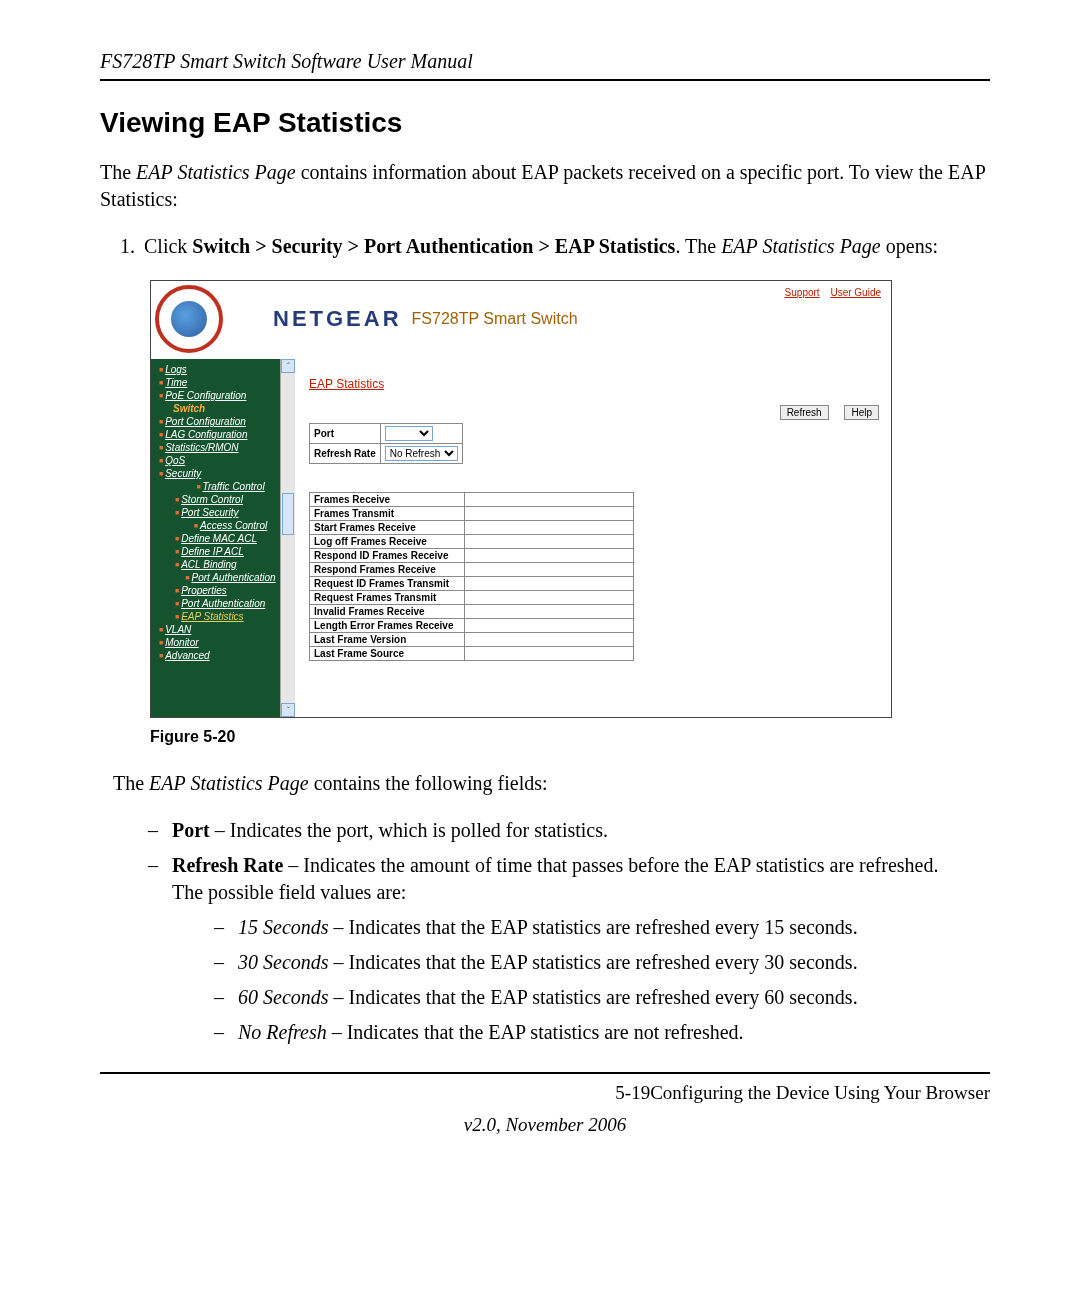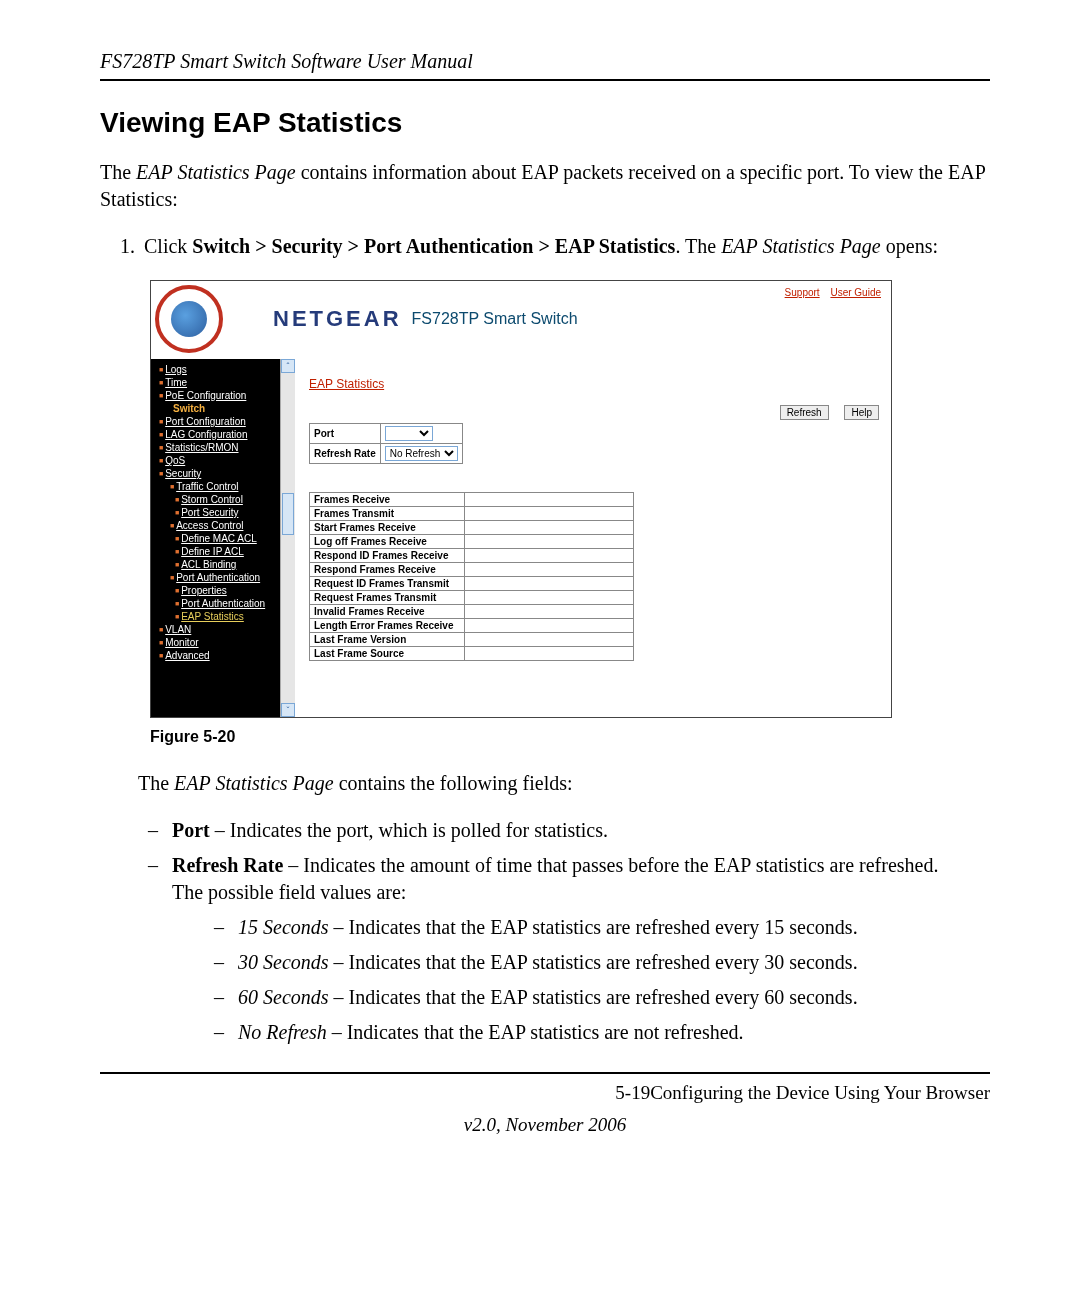--- a/index.html
+++ b/index.html
@@ -119,61 +119,62 @@
     font-family: Arial, sans-serif;
     font-weight: 800;
     font-size: 22px;
     letter-spacing: 3px;
     color: #253b7a;
     margin-left: 50px;
   }
   .model {
     font-family: Arial, sans-serif;
     font-size: 16px;
-    color: #0c4a6e;
+    color: #a16207;
     margin-left: 10px;
   }
   .toplinks {
     position: absolute;
     right: 10px;
     top: 6px;
     font-size: 10px;
   }
   .toplinks a {
     color: #c02000;
     text-decoration: underline;
     margin-left: 8px;
     cursor: pointer;
   }
   .shot-body {
     display: flex;
     height: 358px;
   }
   .sidebar {
     width: 144px;
-    background: #000000;
+    background: #14532d;
     color: #fff;
     font-size: 10px;
     padding: 4px 0;
     overflow: hidden;
     position: relative;
+    font-style: italic;
   }
   .sidebar .item {
     padding: 1px 4px 1px 8px;
     white-space: nowrap;
   }
   .sidebar .item a { color:#fff; text-decoration: underline; cursor:pointer; }
   .sidebar .bullet::before {
     content: "■ ";
     color: #e07030;
     font-size: 7px;
     vertical-align: 1px;
   }
   .sidebar .cat { color: #f5b040; font-weight: bold; padding-left: 22px; }
-  .sidebar .lvl1 { padding-left: 19px; }
+  .sidebar .lvl1 { padding-left: 19px; text-align: center; }
   .sidebar .lvl2 { padding-left: 24px; }
   .sidebar .sel a { color:#e8cf5c; }
   .scrollbar {
     position: absolute;
     right: 0;
     top: 0;
     bottom: 0;
     width: 14px;
     background: #e6e6e6;
     border-left: 1px solid #aaa;
@@ -391,21 +392,21 @@
                 <td class="val"></td>
               </tr>
         </tbody>
           </table>
       </div>
     </div>
   </div>
 
   <div class="fig-caption">Figure 5-20</div>
 
-  <p class="body" style="margin-left:38px;">
+  <p class="body" style="margin-left:13px;">
     <span>The </span><em>EAP Statistics Page</em><span> contains the following fields:</span>
   </p>
 
   <ul class="dash body">
     <li>
       <strong>Port</strong><span> – Indicates the port, which is polled for statistics.</span>
     </li>
     <li>
       <strong>Refresh Rate</strong><span> – Indicates the amount of time that passes before the EAP statistics are refreshed. The possible field values are:</span>
       <ul class="dash inner body">

